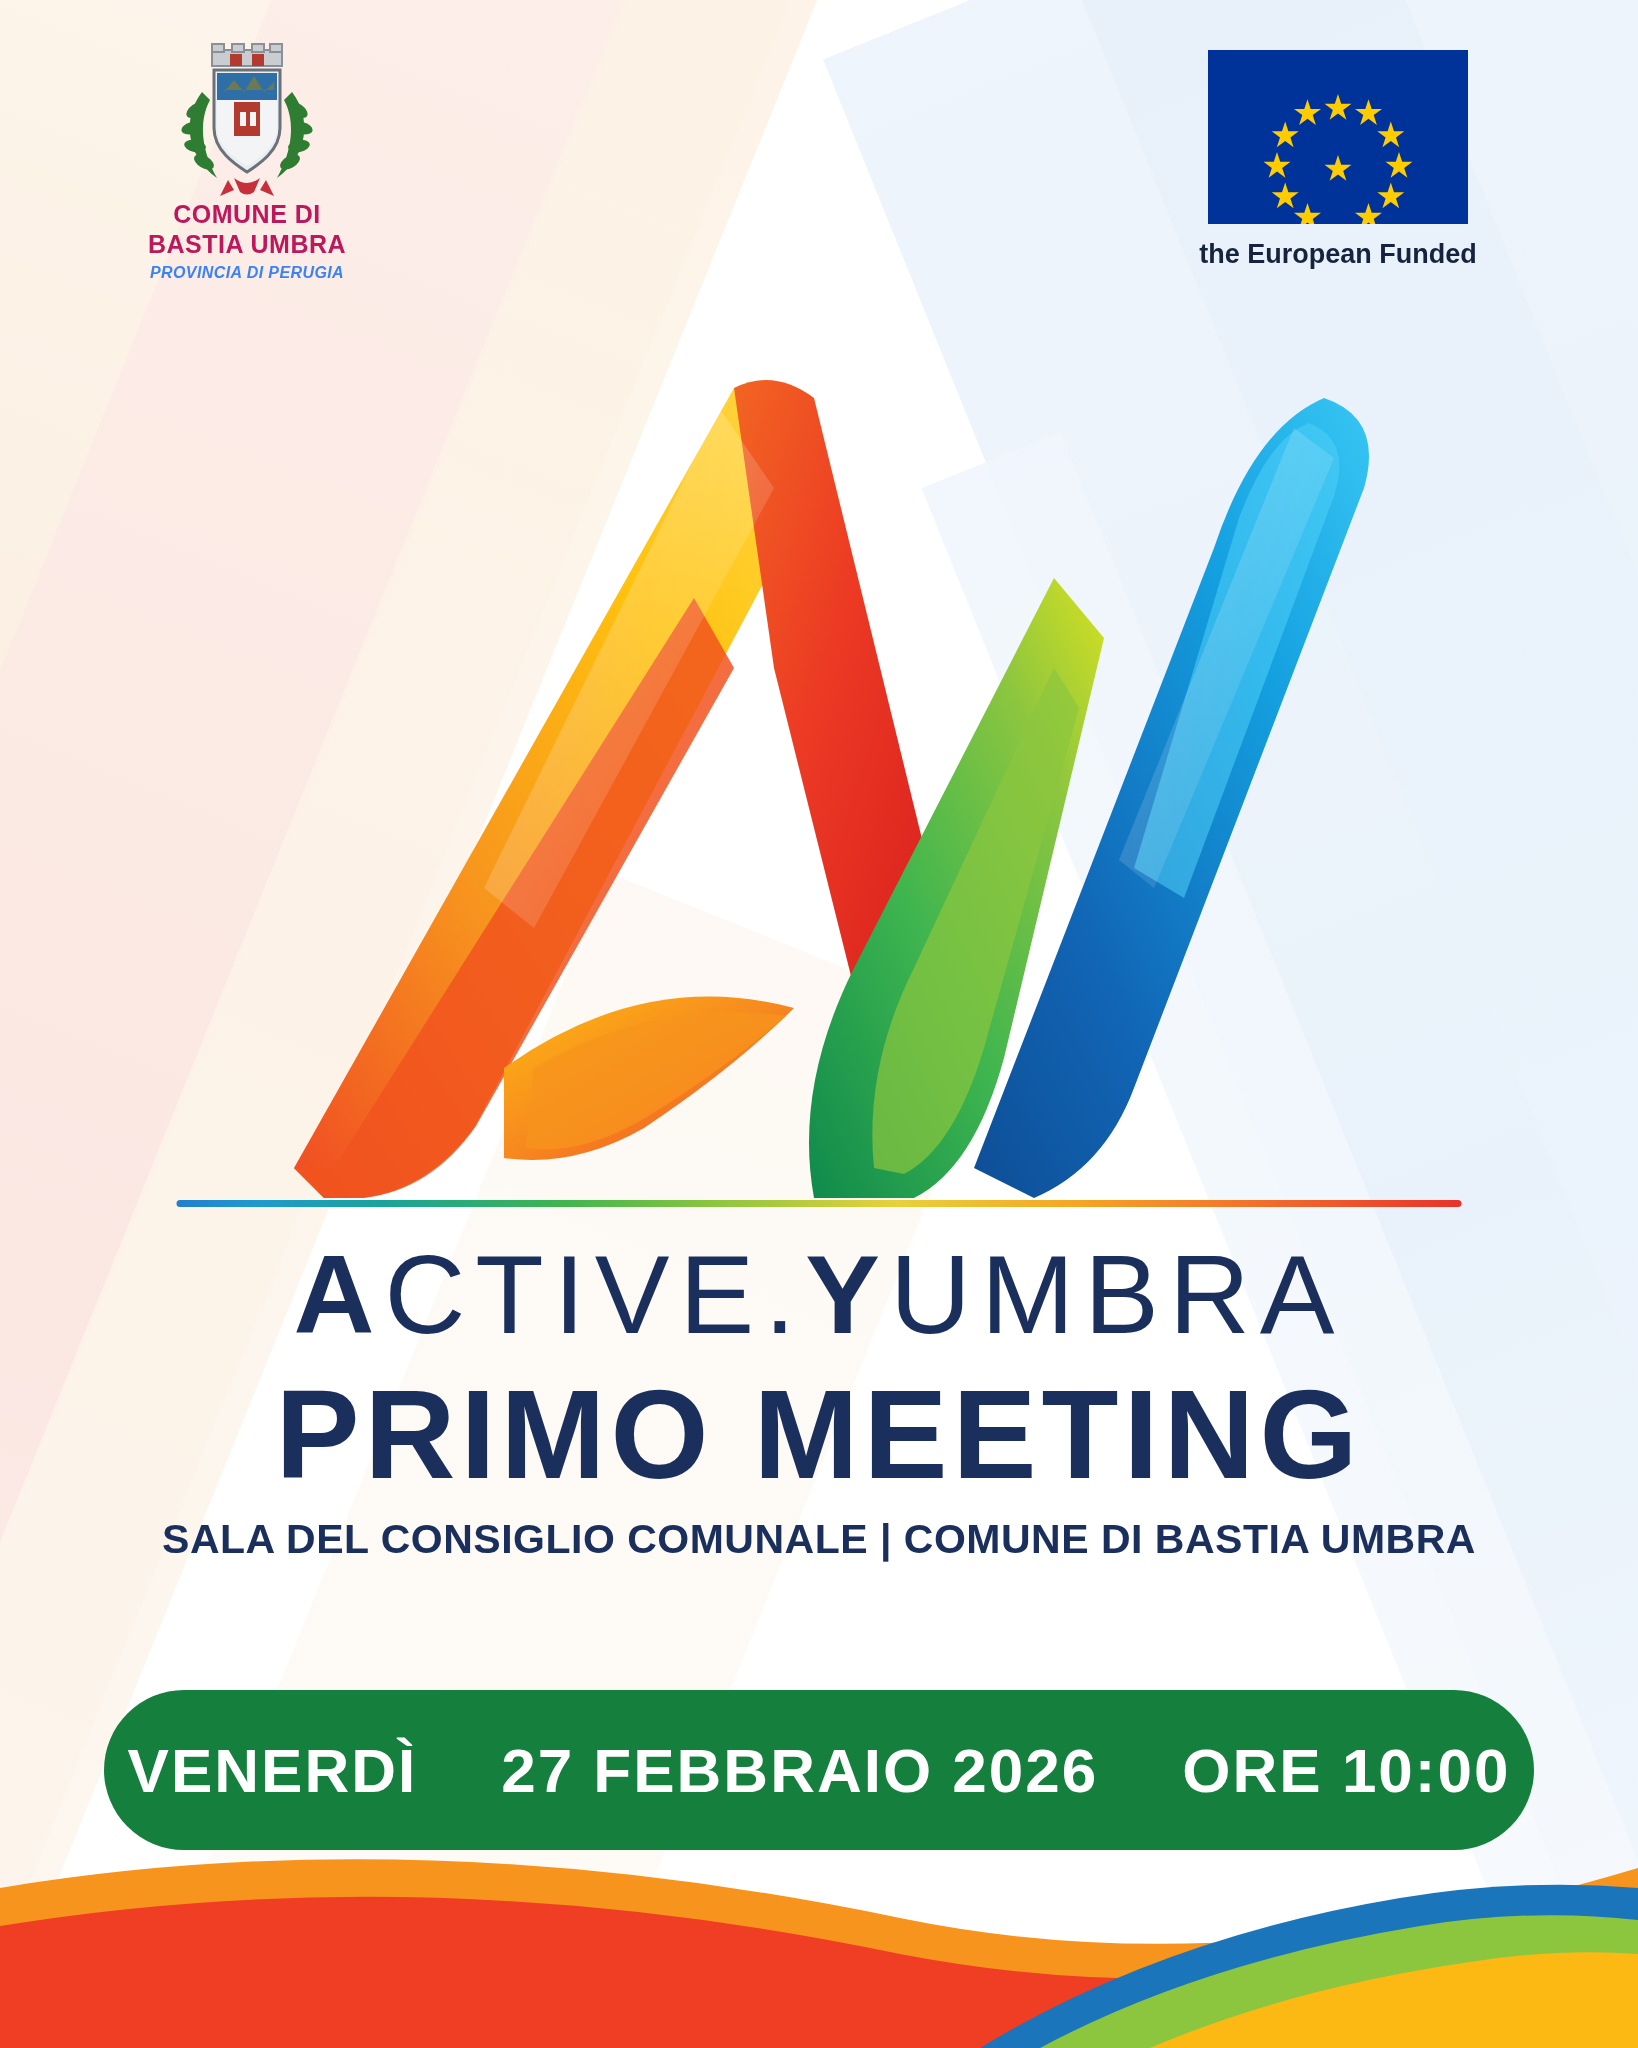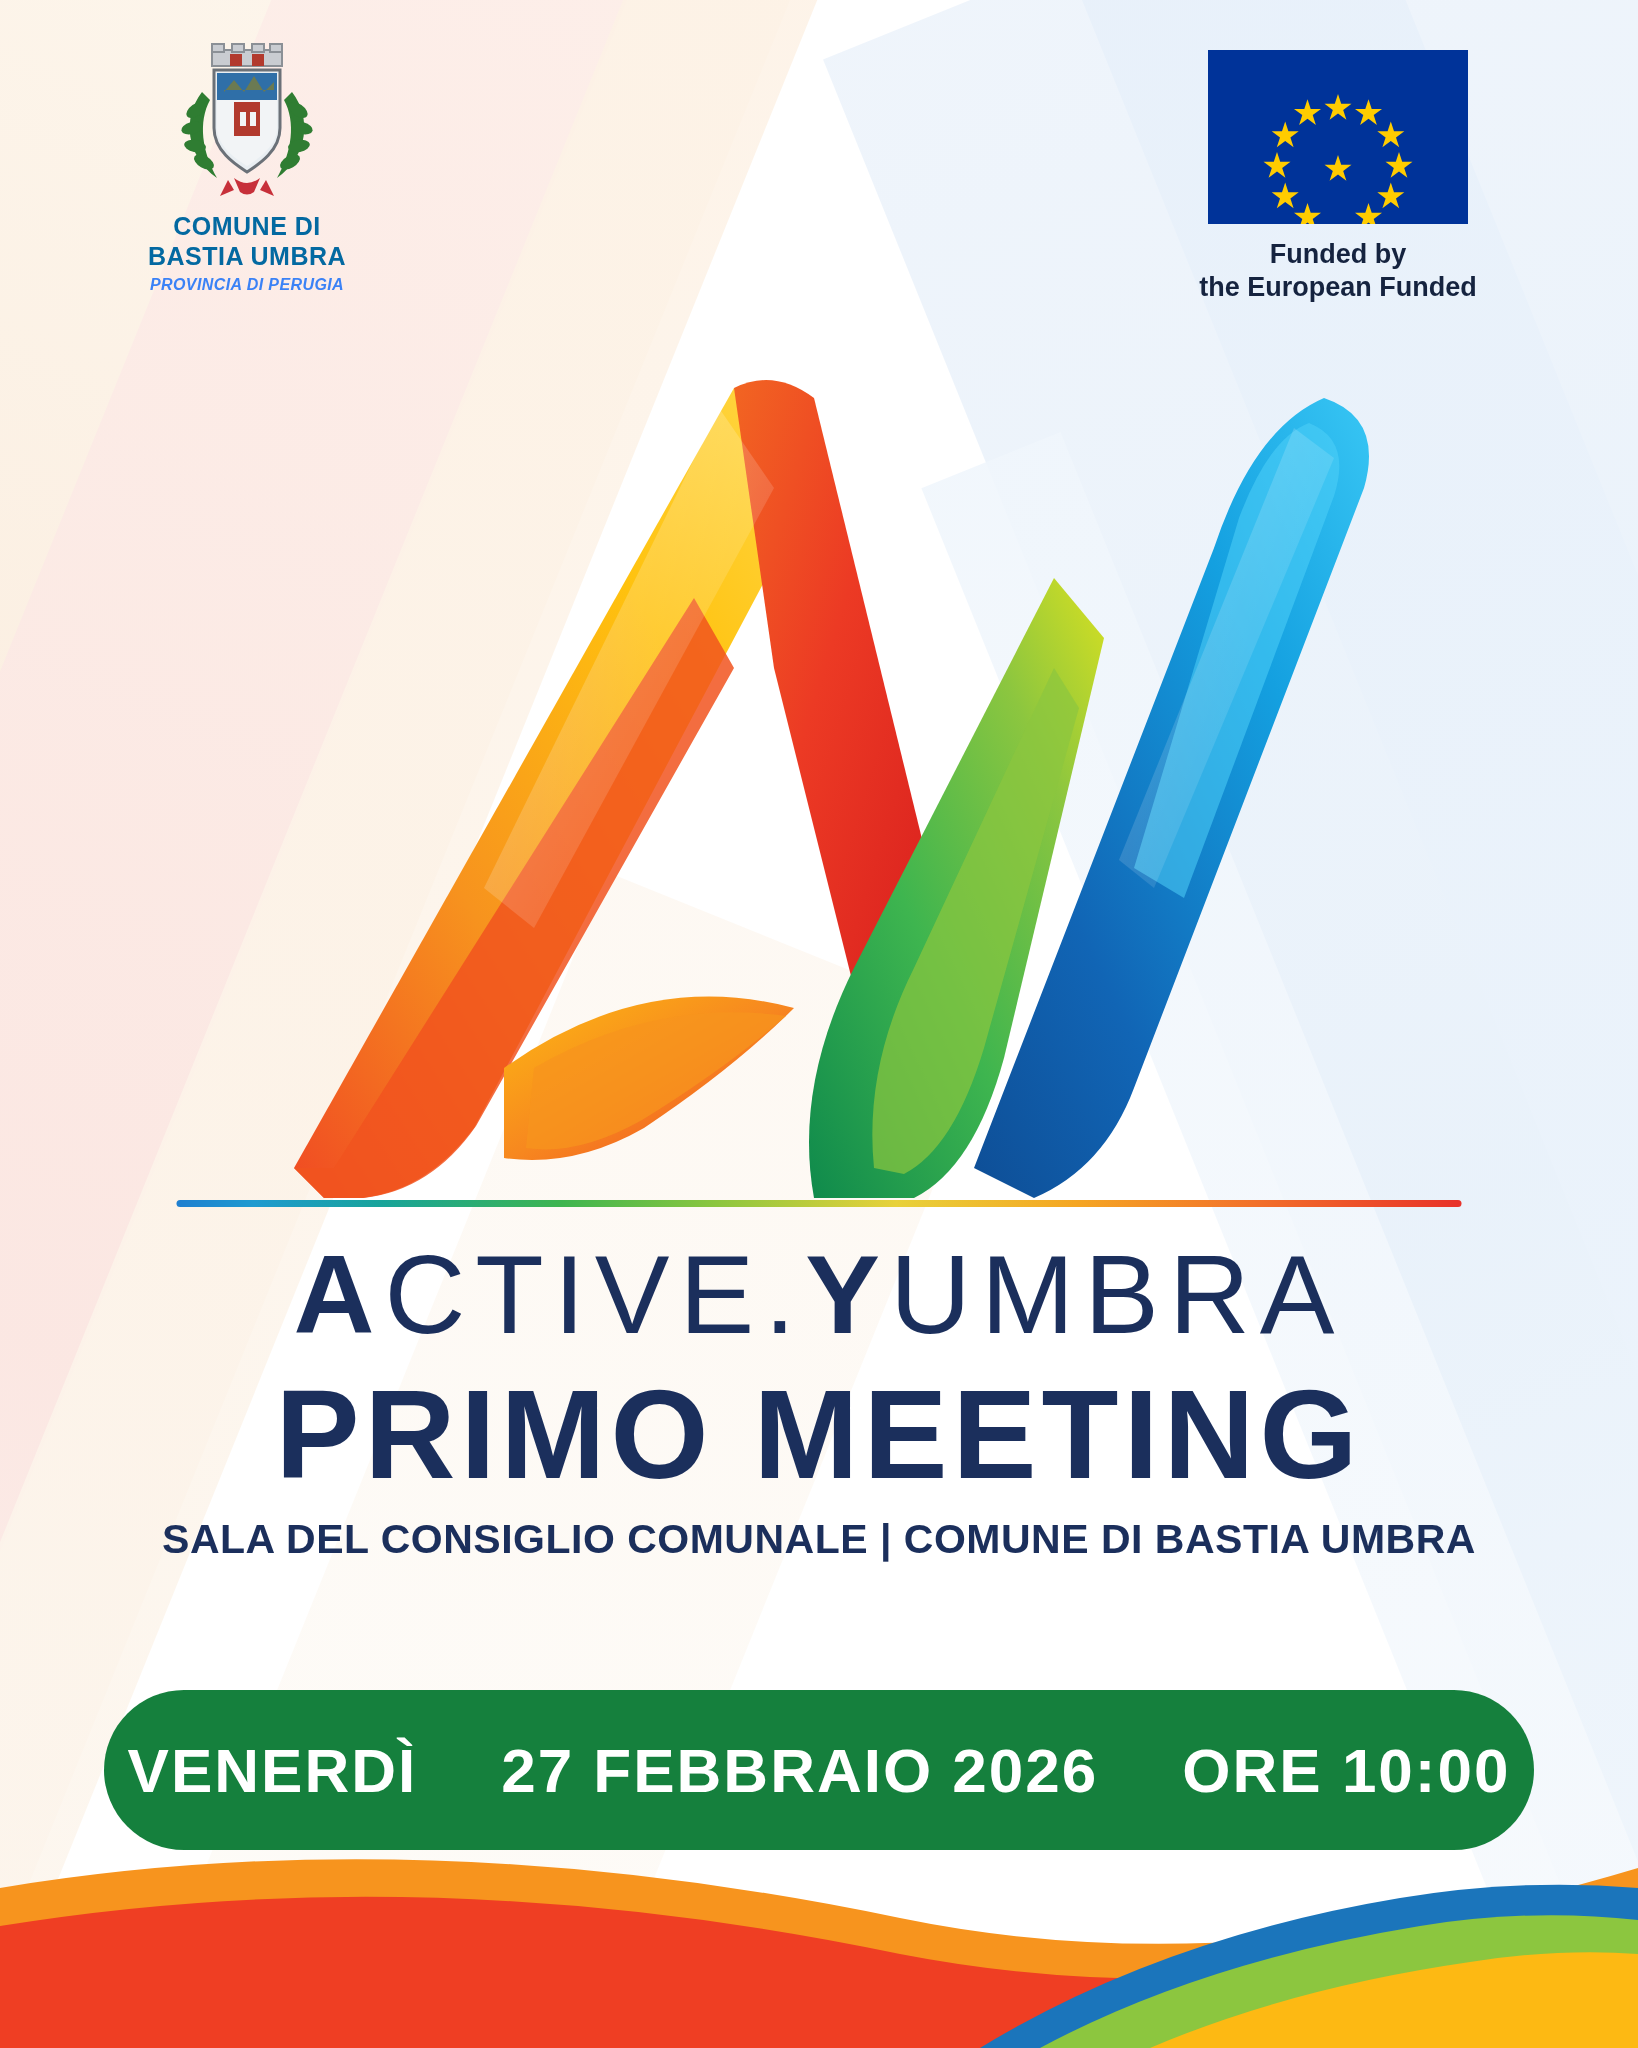--- a/index.html
+++ b/index.html
@@ -94,25 +94,24 @@
     width: 310px;
     text-align: center;
   }
   .crest {
     width: 150px;
     height: 160px;
     margin: 0 auto;
     position: relative;
   }
   .comune-name {
-    margin-top: 12px;
     font-size: 25px;
     font-weight: bold;
     letter-spacing: .5px;
-    color: #0369a1;
+    color: #be185d;
     line-height: 1.18;
   }
   .comune-prov {
     margin-top: 5px;
     font-size: 16px;
     font-style: italic;
     font-weight: bold;
     letter-spacing: .4px;
     color: #3b82f6;
   }
@@ -317,21 +316,20 @@
             <polygon points="69,102 72.2,111.8 82.5,111.8 74.2,117.9 77.4,127.7 69,121.6 60.6,127.7 63.8,117.9 55.5,111.8 65.8,111.8"></polygon>
             <polygon points="191,102 194.2,111.8 204.5,111.8 196.2,117.9 199.4,127.7 191,121.6 182.6,127.7 185.8,117.9 177.5,111.8 187.8,111.8"></polygon>
             <polygon points="77.2,132.5 80.4,142.3 90.7,142.3 82.4,148.4 85.6,158.2 77.2,152.1 68.8,158.2 72,148.4 63.7,142.3 74,142.3"></polygon>
             <polygon points="182.8,132.5 186,142.3 196.3,142.3 188,148.4 191.2,158.2 182.8,152.1 174.4,158.2 177.6,148.4 169.3,142.3 179.6,142.3"></polygon>
             <polygon points="99.5,153 102.7,162.8 113,162.8 104.7,168.9 107.9,178.7 99.5,172.6 91.1,178.7 94.3,168.9 86,162.8 96.3,162.8"></polygon>
             <polygon points="160.5,153 163.7,162.8 174,162.8 165.7,168.9 168.9,178.7 160.5,172.6 152.1,178.7 155.3,168.9 147,162.8 157.3,162.8"></polygon>
           </g>
         </svg>
       </div>
       <div class="eu-caption">
-        <div>Funded by</div>
         <div>the European Funded</div>
       </div>
     </div>
   </div>
 
   <div class="logo-mark">
     <svg viewBox="0 0 1290 830" width="1290" height="830" aria-hidden="true">
       <defs>
         <linearGradient id="gLeftWarm" x1="0" y1="1" x2="1" y2="0">
           <stop offset="0%" stop-color="#F04A23"></stop>

